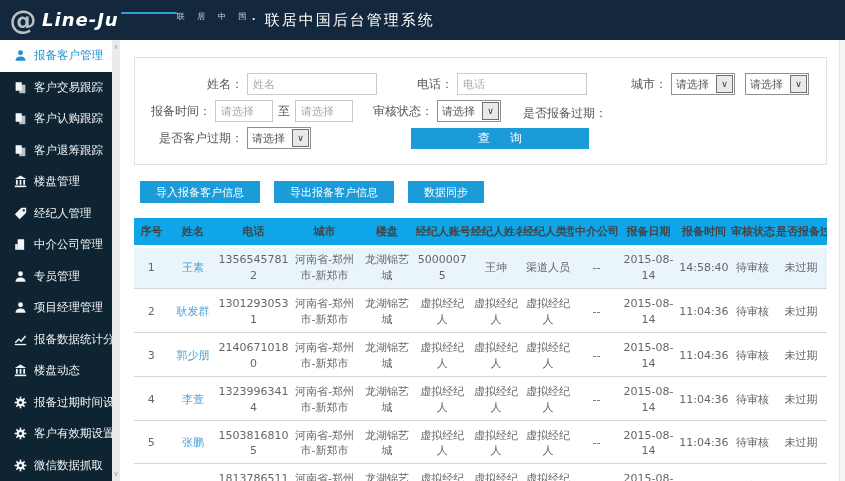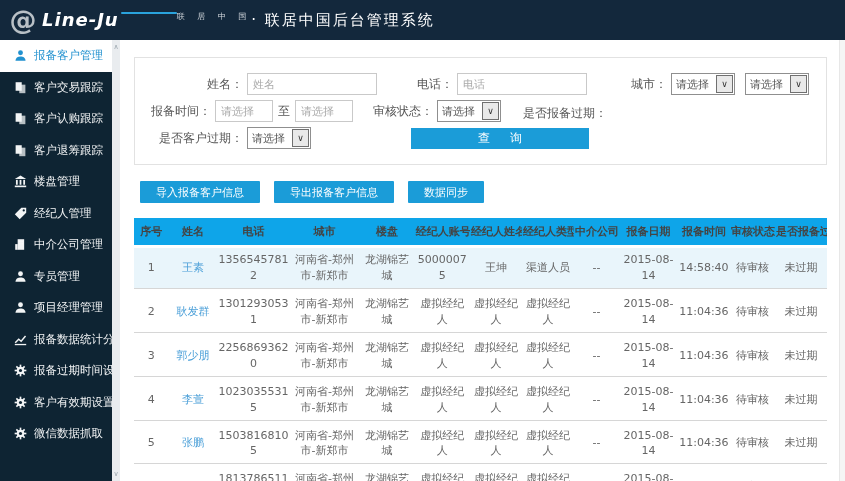--- a/index.html
+++ b/index.html
@@ -194,20 +194,32 @@
             <svg viewBox="0 0 16 16">
               <polyline points="1.5,12 5.8,7.6 8.8,10.2 14.2,3.8" fill="none" stroke="currentColor" stroke-width="1.8"></polyline>
               <rect x="1" y="13.4" width="14" height="1.6"></rect>
             </svg>
           </span>
           <span>报备数据统计分析</span>
         </div>
         <div class="side-item">
           <span class="icon">
             <svg viewBox="0 0 16 16">
+              <path d="M8 .6 15 5H1z"></path>
+              <rect x="2.4" y="6" width="2.2" height="6"></rect>
+              <rect x="6.9" y="6" width="2.2" height="6"></rect>
+              <rect x="11.4" y="6" width="2.2" height="6"></rect>
+              <rect x="1" y="13" width="14" height="2"></rect>
+            </svg>
+          </span>
+          <span>楼盘动态</span>
+        </div>
+        <div class="side-item">
+          <span class="icon">
+            <svg viewBox="0 0 16 16">
               <g>
                 <rect x="7" y="0.8" width="2" height="14.4"></rect>
                 <rect x="0.8" y="7" width="14.4" height="2"></rect>
                 <rect x="7" y="0.8" width="2" height="14.4" transform="rotate(45 8 8)"></rect>
                 <rect x="7" y="0.8" width="2" height="14.4" transform="rotate(-45 8 8)"></rect>
                 <circle cx="8" cy="8" r="4.6"></circle>
                 <circle cx="8" cy="8" r="1.9" fill="#0e2433"></circle>
               </g>
             </svg>
           </span>
@@ -378,36 +390,36 @@
               <td>虚拟经纪人</td>
               <td>--</td>
               <td>2015-08-14</td>
               <td>11:04:36</td>
               <td>待审核</td>
               <td>未过期</td>
             </tr>
             <tr>
               <td>3</td>
               <td><a class="name-link">郭少朋</a></td>
-              <td>22568693620</td>
+              <td>21406710180</td>
               <td>河南省-郑州市-新郑市</td>
               <td>龙湖锦艺城</td>
               <td>虚拟经纪人</td>
               <td>虚拟经纪人</td>
               <td>虚拟经纪人</td>
               <td>--</td>
               <td>2015-08-14</td>
               <td>11:04:36</td>
               <td>待审核</td>
               <td>未过期</td>
             </tr>
             <tr>
               <td>4</td>
               <td><a class="name-link">李萱</a></td>
-              <td>10230355315</td>
+              <td>13239963414</td>
               <td>河南省-郑州市-新郑市</td>
               <td>龙湖锦艺城</td>
               <td>虚拟经纪人</td>
               <td>虚拟经纪人</td>
               <td>虚拟经纪人</td>
               <td>--</td>
               <td>2015-08-14</td>
               <td>11:04:36</td>
               <td>待审核</td>
               <td>未过期</td>

